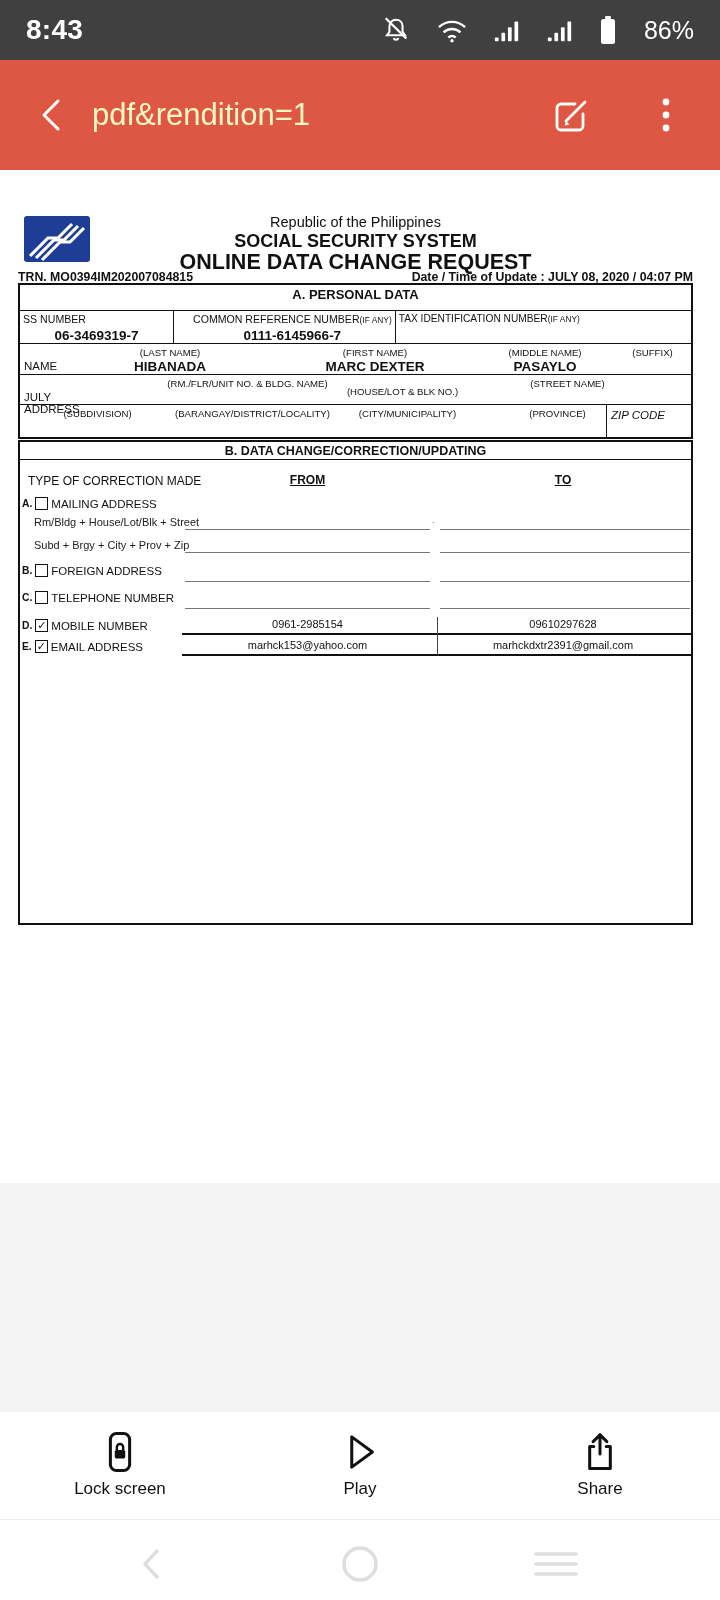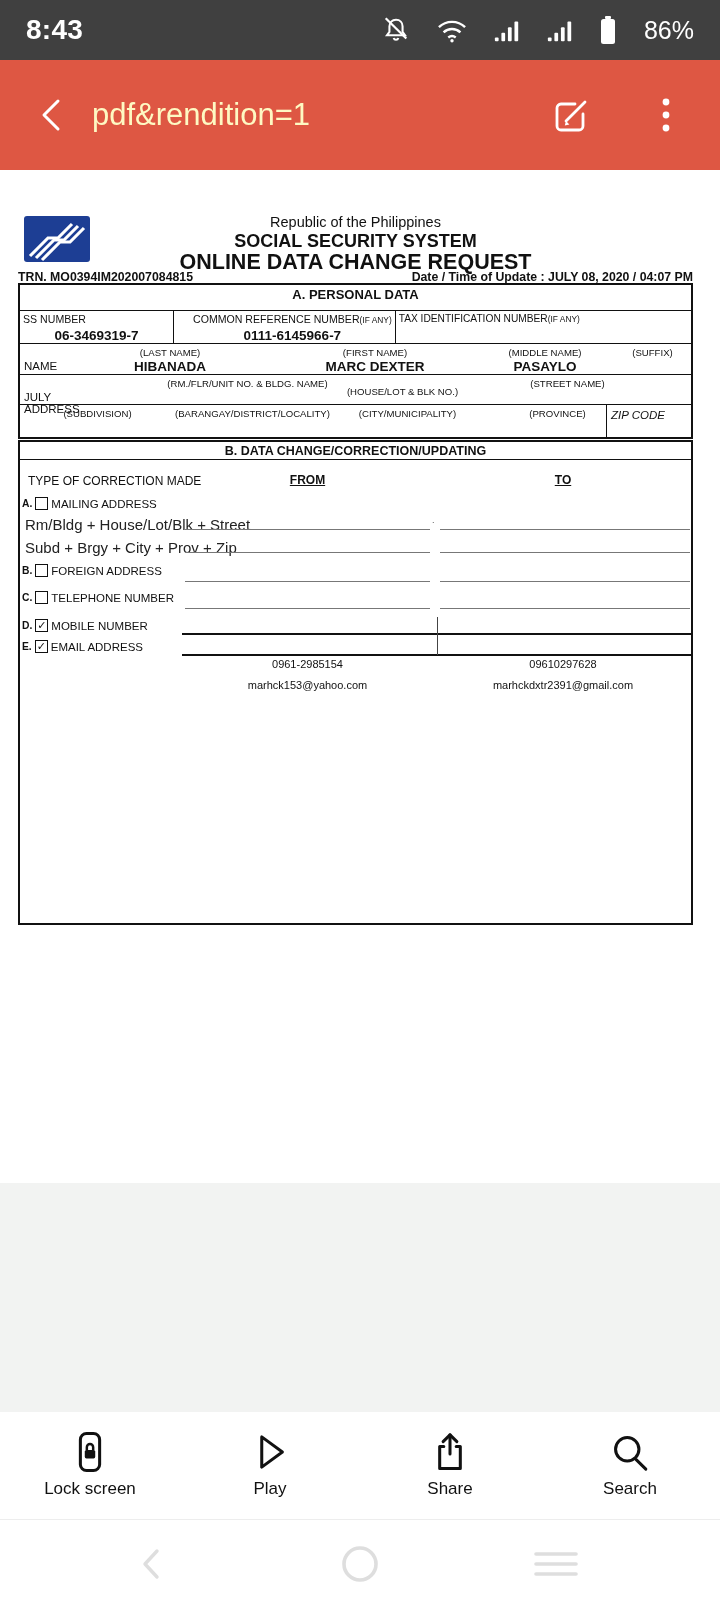--- a/index.html
+++ b/index.html
@@ -54,25 +54,25 @@
   .table-b { position:absolute; left:18px; top:270px; width:675px; height:485px; border:2px solid #111; background:#fff; }
   .tb-title { height:18px; border-bottom:1px solid #111; text-align:center; font-weight:bold; font-size:12.5px; line-height:18px; }
   .tb-body { position:relative; height:463px; }
   .tb-type { position:absolute; left:8px; top:14px; font-size:12px; }
   .tb-from { position:absolute; left:160px; top:13px; width:255px; text-align:center; font-size:12px; font-weight:bold; text-decoration:underline; }
   .tb-to   { position:absolute; left:415px; top:13px; width:256px; text-align:center; font-size:12px; font-weight:bold; text-decoration:underline; }
   .corr-row { position:absolute; left:2px; display:flex; align-items:center; gap:3px; }
   .corr-letter { font-size:10.3px; font-weight:bold; }
   .checkbox { width:13px; height:13px; border:1.4px solid #111; font-size:11px; line-height:11px; text-align:center; color:#111; }
   .corr-label { font-size:11.5px; }
-  .sub-label { position:absolute; left:5px; font-size:15px; color:#222; }
+  .sub-label { position:absolute; left:14px; font-size:11px; color:#222; }
   .blank-line { position:absolute; height:1px; background:#777; }
   .strong-line { position:absolute; height:2px; background:#111; }
   .col-divider { position:absolute; left:417px; width:1px; background:#444; }
-  .val { position:absolute; font-size:11px; text-align:center;margin-top:40px; }
+  .val { position:absolute; font-size:11px; text-align:center; }
   .val-from { left:160px; width:255px; }
   .val-to { left:415px; width:256px; }
   .artifact-dot { position:absolute; left:412px; top:55px; font-size:9px; color:#555; }
 
   
   .gray-band { position:absolute; top:1183px; left:0; width:720px; height:229px; background:#F2F3F2; }
   .toolbar { position:absolute; top:1412px; left:0; width:720px; height:108px; background:#fff;
              border-radius:14px 14px 0 0; border-bottom:1px solid #ededed;
              display:flex; justify-content:space-around; align-items:flex-start; padding-top:18px; }
   .tb-item { width:170px; display:flex; flex-direction:column; align-items:center; cursor:pointer; }
@@ -310,29 +310,20 @@
     <div class="tb-item">
       <span>
         <svg width="44" height="44" viewBox="0 0 32 32" fill="none" stroke="#111" stroke-width="2.2" stroke-linecap="round" stroke-linejoin="round">
           <path d="M11.5 12H8.5v16h15V12h-3"></path>
           <line x1="16" y1="3.5" x2="16" y2="17.5"></line>
           <path d="M11 8.5 L16 3.5 L21 8.5"></path>
         </svg>
       </span>
       <div class="tb-label">Share</div>
     </div>
-    <div class="tb-item">
-      <span>
-        <svg width="44" height="44" viewBox="0 0 32 32" fill="none" stroke="#111" stroke-width="2.2" stroke-linecap="round">
-          <circle cx="14" cy="14" r="8.5"></circle>
-          <line x1="20.5" y1="21.5" x2="27.5" y2="28.5"></line>
-        </svg>
-      </span>
-      <div class="tb-label">Search</div>
-    </div>
   </div>
 
   <div class="gesture-nav">
     <div class="gn-btn" style="left:122px;">
       <svg width="34" height="38" viewBox="0 0 30 38" fill="none" stroke="#dedede" stroke-width="3.4" stroke-linecap="round" stroke-linejoin="round">
         <polyline points="20,6 8,19 20,32"></polyline>
       </svg>
     </div>
     <div class="gn-btn" style="left:330px;">
       <svg width="42" height="42" viewBox="0 0 42 42" fill="none" stroke="#dedede" stroke-width="3.6">

